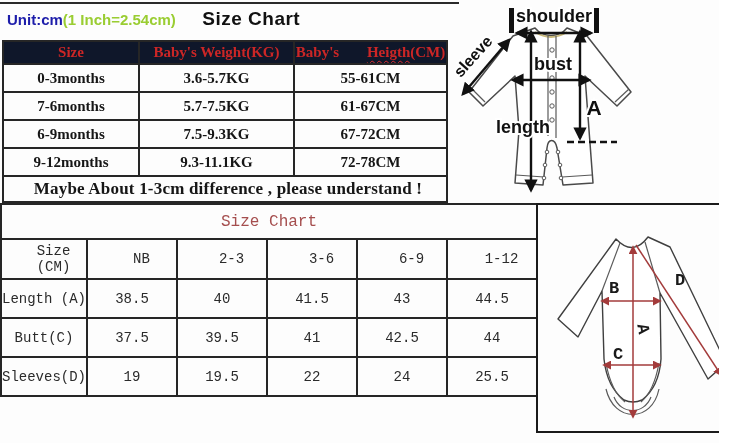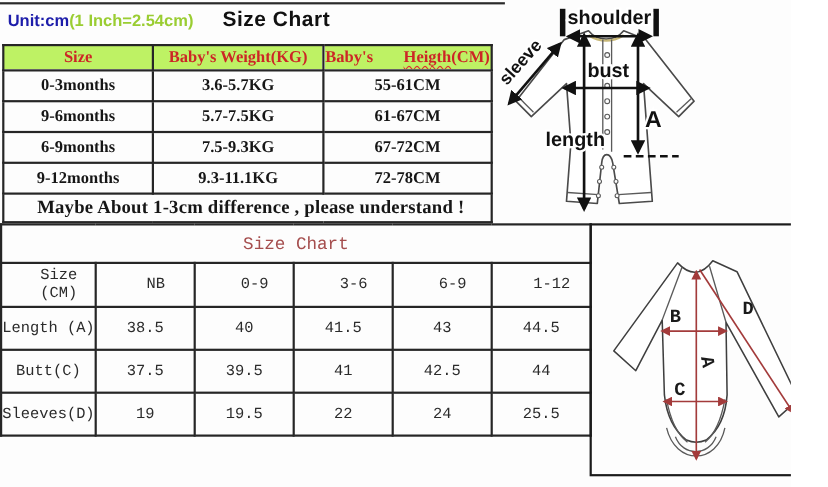--- a/index.html
+++ b/index.html
@@ -16,21 +16,21 @@
   .main-title{font-weight:bold;font-size:19px;color:#111;margin-left:22px;letter-spacing:.5px;}
 
   
   table{border-collapse:collapse;table-layout:fixed;}
   .top-table{position:absolute;left:2px;top:40px;width:444px;}
   .top-table td{
     border:2px solid #262626;text-align:center;vertical-align:middle;
     font-family:"Liberation Serif",serif;font-weight:bold;font-size:15px;color:#161616;
     padding:0;overflow:hidden;
   }
-  .top-table tr.head td{background:#bef264;color:#cc2626;height:21px;}
+  .top-table tr.head td{background:#0f172a;color:#cc2626;height:21px;}
   .top-table tr.data td{height:26px;font-family:Liberation Serif, serif;}
   .top-table tr.note-row td{height:24px;text-align:center;padding-left:6px;font-size:17px;letter-spacing:.2px;}
   .wavy{text-decoration:underline wavy #e03030 1px;text-underline-offset:3px;margin-left:24px;}
 
   
   .bottom-table{position:absolute;left:0;top:203px;width:536px;}
   .bottom-table td{
     border:2px solid #262626;text-align:center;vertical-align:middle;
     font-family:"Liberation Mono","DejaVu Sans Mono",monospace;font-size:14px;color:#2b2b2b;
     padding:0;overflow:hidden;
@@ -73,21 +73,21 @@
         <td>Size</td>
         <td>Baby's Weight(KG)</td>
         <td><span>Baby's </span><span class="wavy">Heigth</span><span>(CM)</span></td>
       </tr>
       <tr class="data">
         <td>0-3months</td>
         <td>3.6-5.7KG</td>
         <td>55-61CM</td>
       </tr>
       <tr class="data">
-        <td>9-6months</td>
+        <td>7-6months</td>
         <td>5.7-7.5KG</td>
         <td>61-67CM</td>
       </tr>
       <tr class="data">
         <td>6-9months</td>
         <td>7.5-9.3KG</td>
         <td>67-72CM</td>
       </tr>
       <tr class="data">
         <td>9-12months</td>
@@ -166,21 +166,21 @@
         <col style="width:90px">
         <col style="width:90px">
       </colgroup>
     <tbody>
       <tr class="title-row">
         <td colspan="6">Size Chart</td>
       </tr>
       <tr class="head">
         <td>Size (CM)</td>
         <td>NB</td>
-        <td>0-9</td>
+        <td>2-3</td>
         <td>3-6</td>
         <td>6-9</td>
         <td>1-12</td>
       </tr>
       <tr class="data">
         <td>Length (A)</td>
         <td>38.5</td>
         <td>40</td>
         <td>41.5</td>
         <td>43</td>

